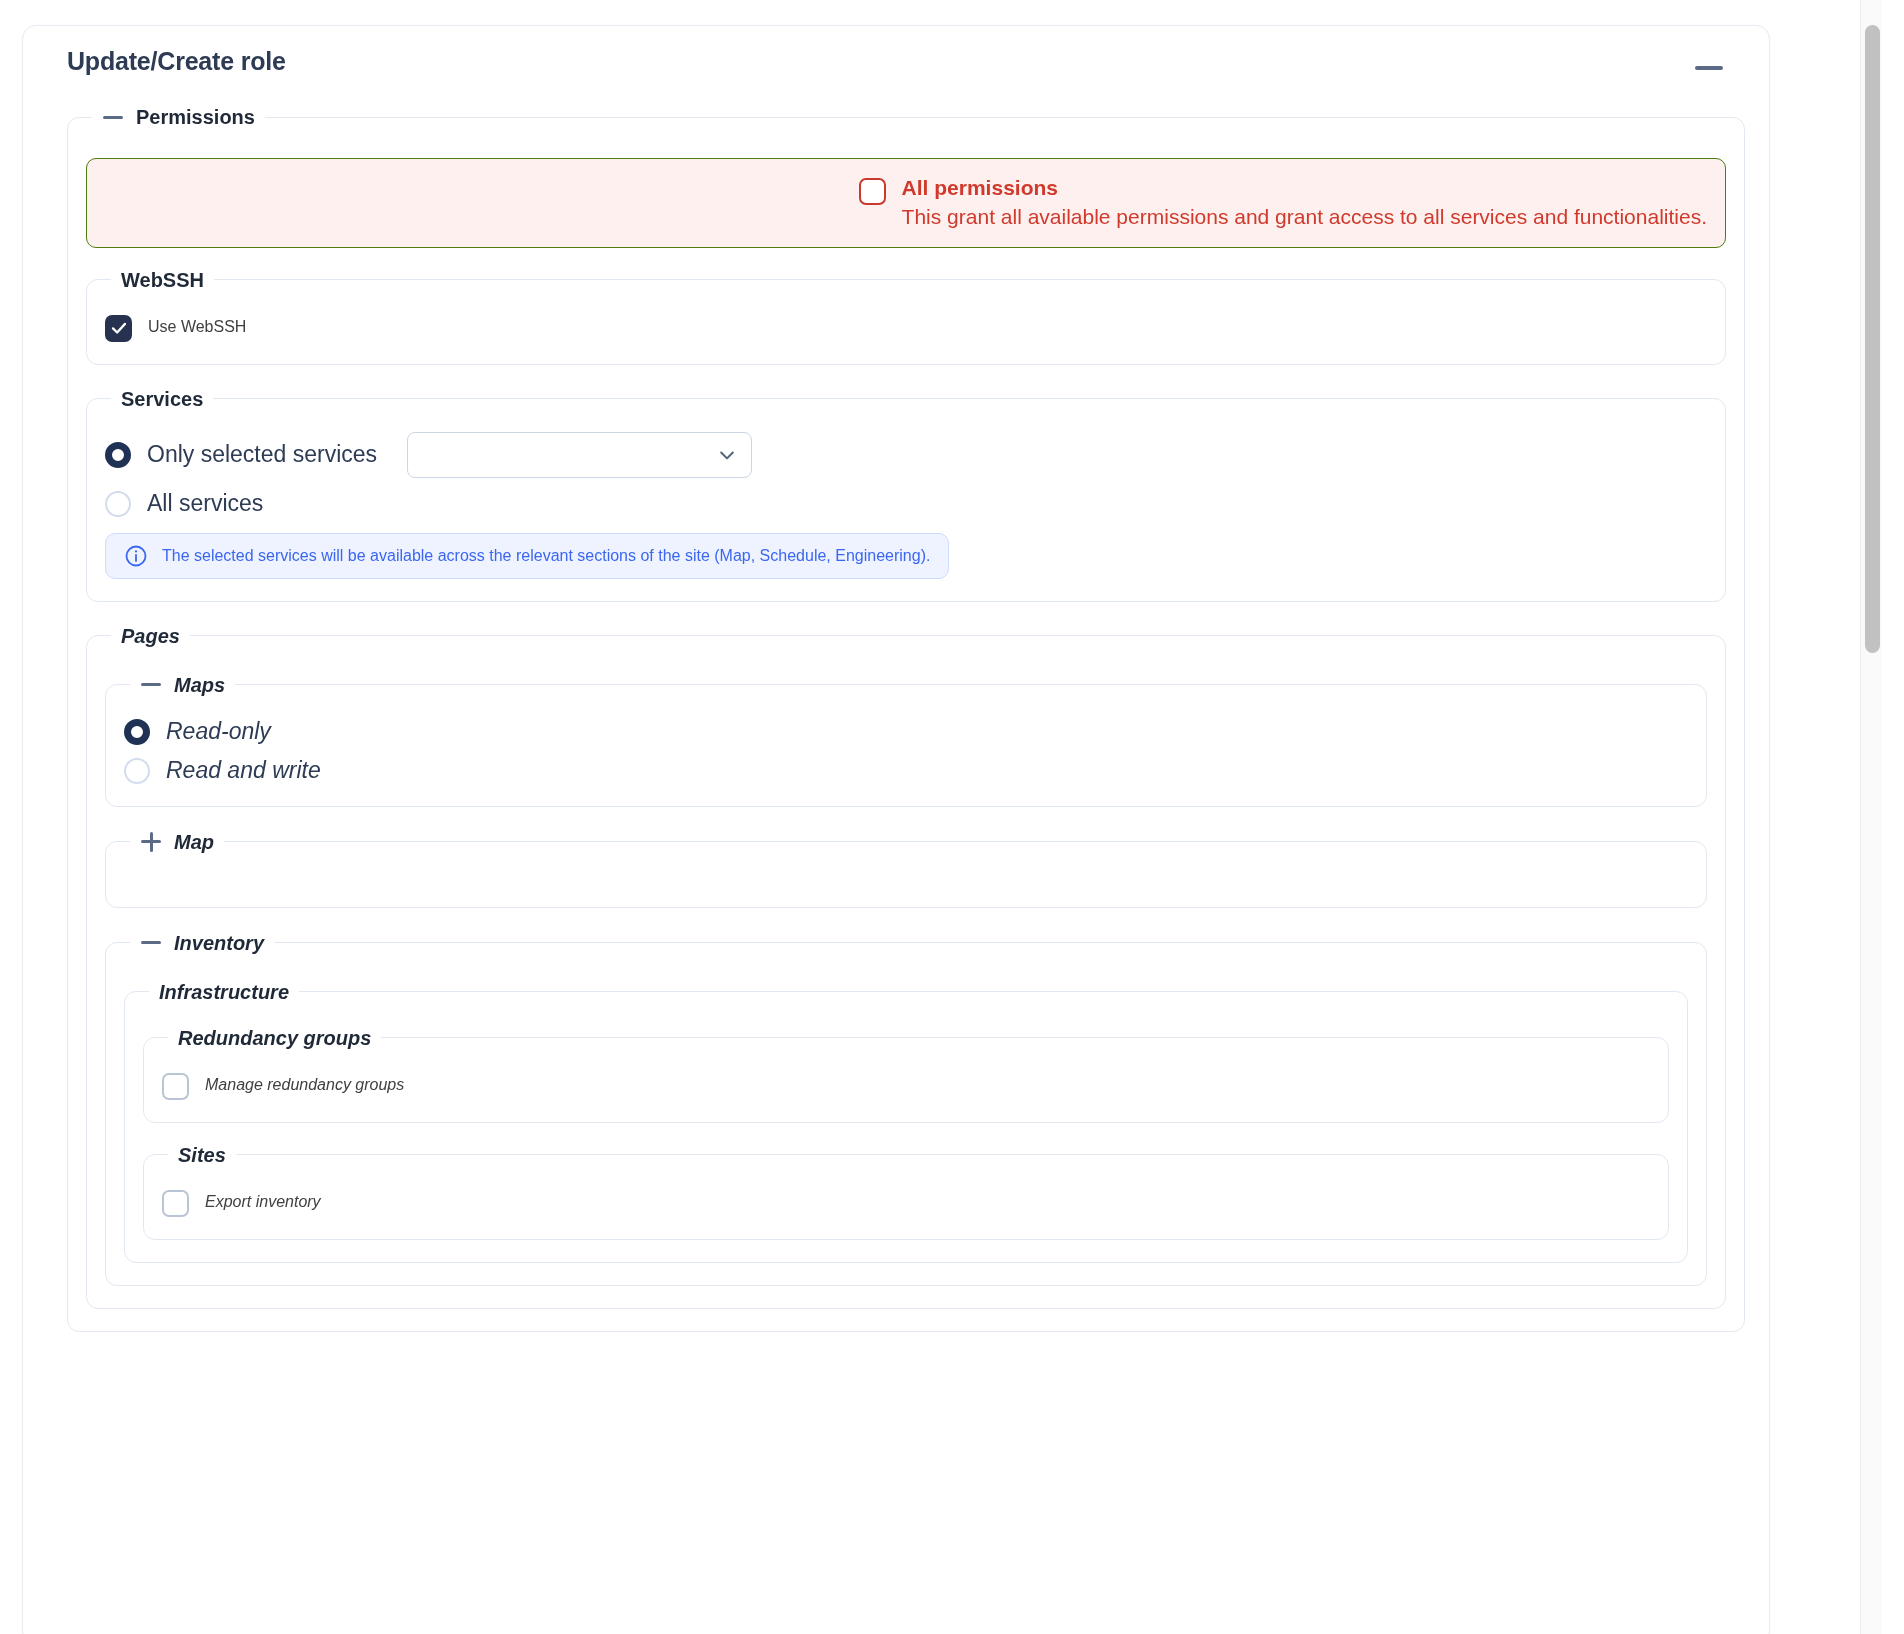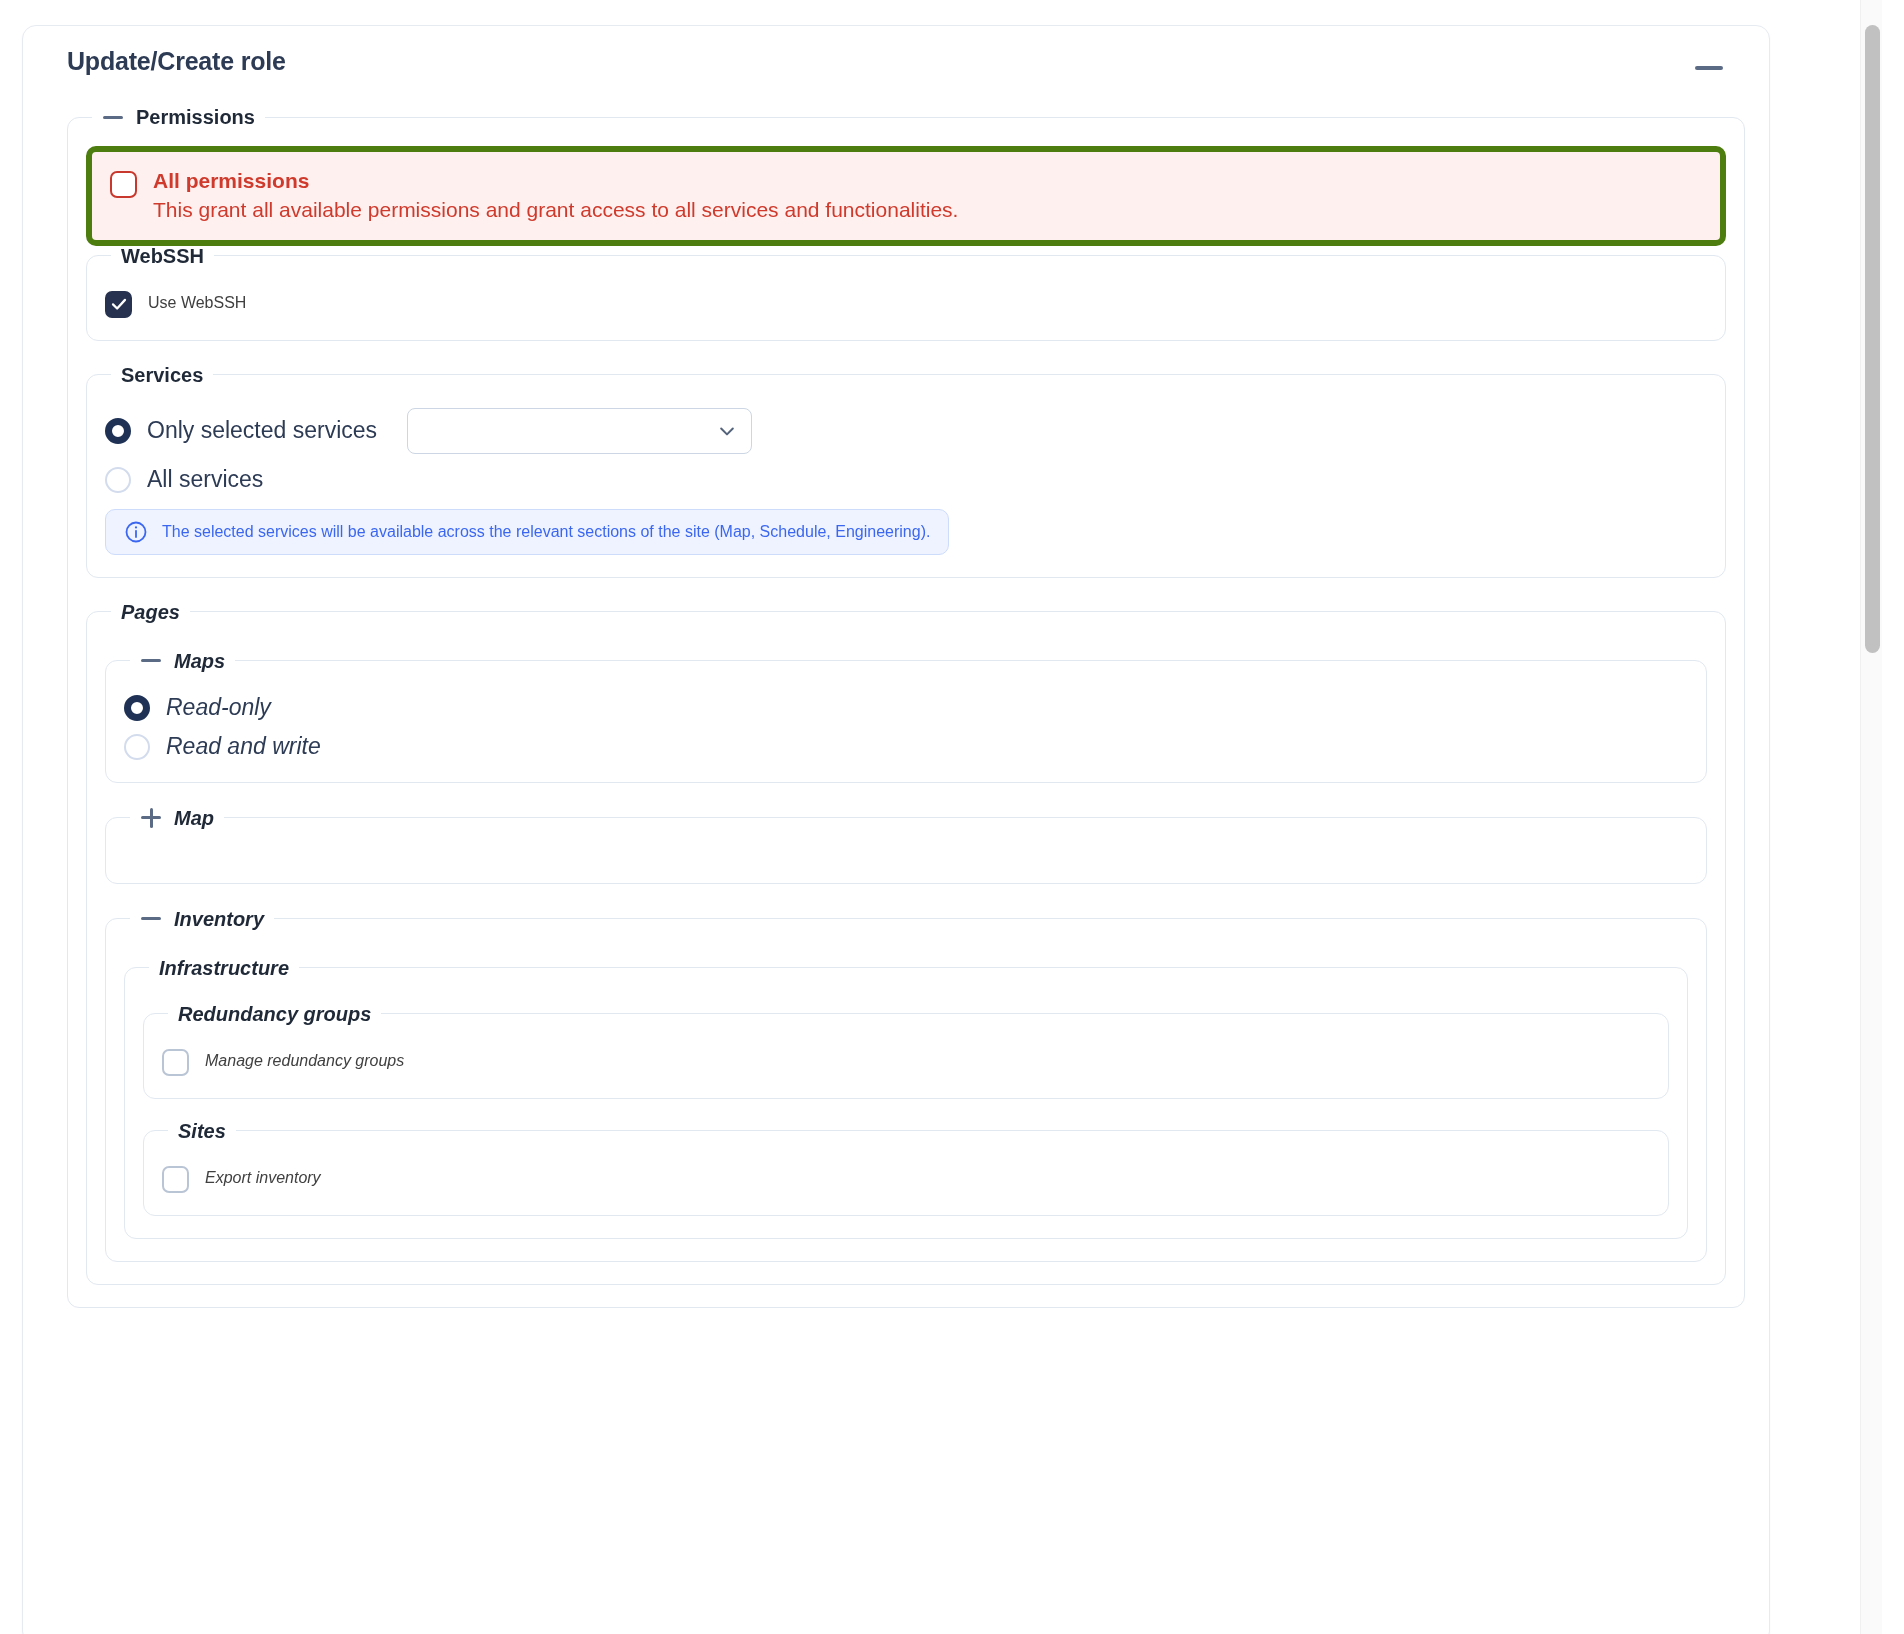--- a/index.html
+++ b/index.html
@@ -137,28 +137,29 @@
     justify-content: center;
     width: 22px; height: 22px;
     cursor: pointer;
     position: relative;
   }
   .toggle-icon .h { position: absolute; width: 20px; height: 3px; background: #5b6b85; border-radius: 2px; }
   .toggle-icon .v { position: absolute; width: 3px; height: 20px; background: #5b6b85; border-radius: 2px; }
 
   
   .alert-danger {
-    margin-top: 8px;
+    margin-top: 20px;
     background: #fdf0ef;
-    border: 6px solid #4d7c0f;
+    border: 1px solid #4d7c0f;
     border-radius: 10px;
     padding: 16px 18px;
     display: flex;
     align-items: flex-start;
     gap: 16px;
+    justify-content: flex-end;
   }
   .chk {
     flex: 0 0 auto;
     width: 27px; height: 27px;
     border-radius: 7px;
     border: 2px solid #b9c4d4;
     background: #ffffff;
     display: inline-flex;
     align-items: center;
     justify-content: center;
@@ -295,21 +296,21 @@
         <div class="alert-danger">
           <span class="chk danger">
             
           </span>
           <span class="alert-text-wrap">
             <span class="alert-title">All permissions</span>
             <span class="alert-desc">This grant all available permissions and grant access to all services and functionalities.</span>
           </span>
         </div>
 
-        <fieldset class="group" style="">
+        <fieldset class="group" style="margin-top:22px;">
           <legend>
             <span>WebSSH</span>
           </legend>
           <div class="chk-row">
             <span class="chk checked">
               <svg viewBox="0 0 24 24" width="18" height="18" fill="none" stroke="#ffffff" stroke-width="3" stroke-linecap="round" stroke-linejoin="round">
                   <path d="M4 12.5 L9.5 18 L20 6.5"></path>
                 </svg>
             </span>
             <span class="lbl">Use WebSSH</span>

